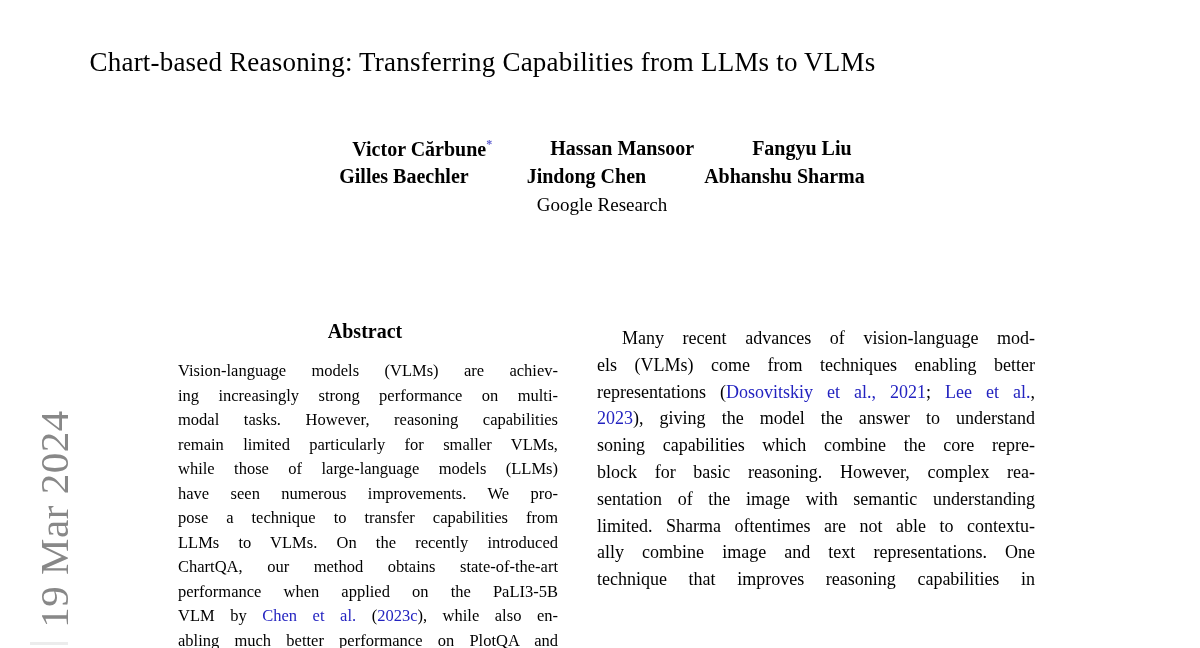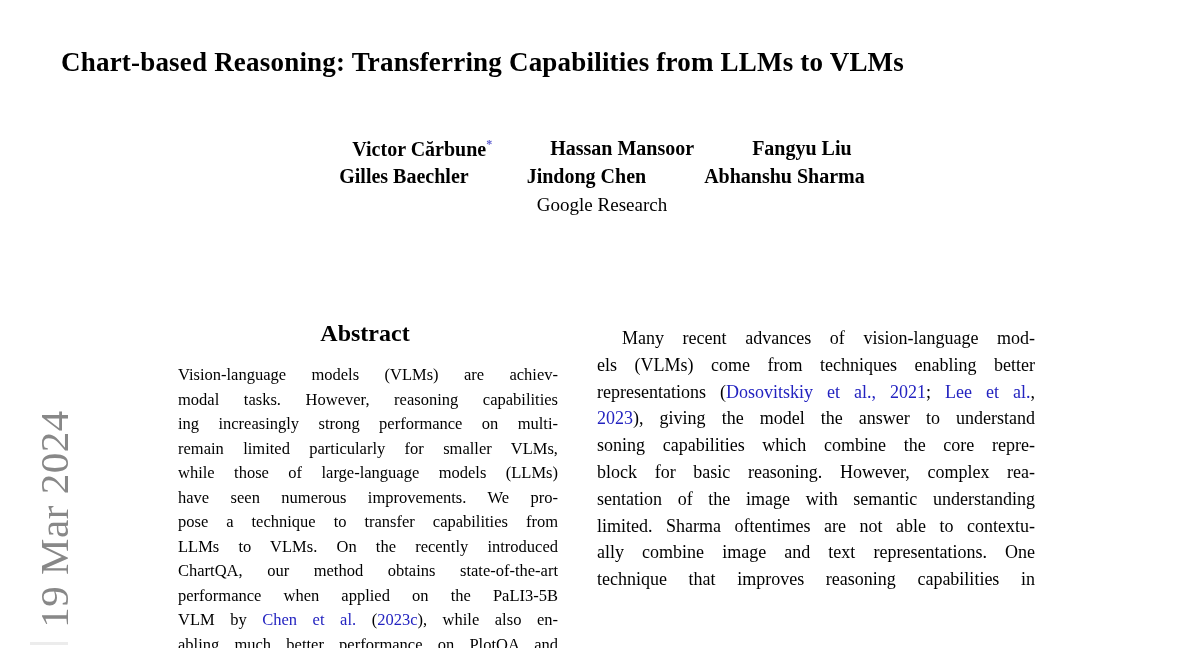--- a/index.html
+++ b/index.html
@@ -40,21 +40,21 @@
 
   
   .title {
     position: absolute;
     top: 47px;
     left: 0;
     width: 965px;
     margin: 0;
     text-align: center;
     font-size: 27px;
-    font-weight: bold;
+    font-weight: normal;
     letter-spacing: 0.2px;
   }
   .authors-row {
     position: absolute;
     left: 0;
     width: 1204px;
     display: flex;
     justify-content: center;
     gap: 58px;
     font-size: 20px;
@@ -79,21 +79,21 @@
 
   
   .col-left {
     position: absolute;
     left: 150px;
     top: 320px;
     width: 430px;
   }
   .abstract-heading {
     text-align: center;
-    font-size: 24px;
+    font-size: 20px;
     font-weight: bold;
     margin-bottom: 16px;
   }
   .abstract-body {
     margin-left: 28px;
     width: 380px;
     font-size: 16.5px;
     line-height: 24.5px;
   }
   .col-right {
@@ -142,22 +142,22 @@
       <span class="author">Jindong Chen</span>
       <span class="author">Abhanshu Sharma</span>
     </div>
 
   <div class="affiliation">Google Research</div>
 
   <div class="col-left">
     <div class="abstract-heading">Abstract</div>
     <div class="abstract-body" id="abstract-body">
         <div class="jline"><span>Vision-language models (VLMs) are achiev-</span></div>
+        <div class="jline"><span>ing increasingly strong performance on multi-</span></div>
         <div class="jline"><span>modal tasks. However, reasoning capabilities</span></div>
-        <div class="jline"><span>ing increasingly strong performance on multi-</span></div>
         <div class="jline"><span>remain limited particularly for smaller VLMs,</span></div>
         <div class="jline"><span>while those of large-language models (LLMs)</span></div>
         <div class="jline"><span>have seen numerous improvements. We pro-</span></div>
         <div class="jline"><span>pose a technique to transfer capabilities from</span></div>
         <div class="jline"><span>LLMs to VLMs. On the recently introduced</span></div>
         <div class="jline"><span>ChartQA, our method obtains state-of-the-art</span></div>
         <div class="jline"><span>performance when applied on the PaLI3-5B</span></div>
         <div class="jline"><span>VLM by </span><span class="cite">Chen et al.</span><span> (</span><span class="cite">2023c</span><span>), while also en-</span></div>
         <div class="jline"><span>abling much better performance on PlotQA and</span></div>
       </div>

